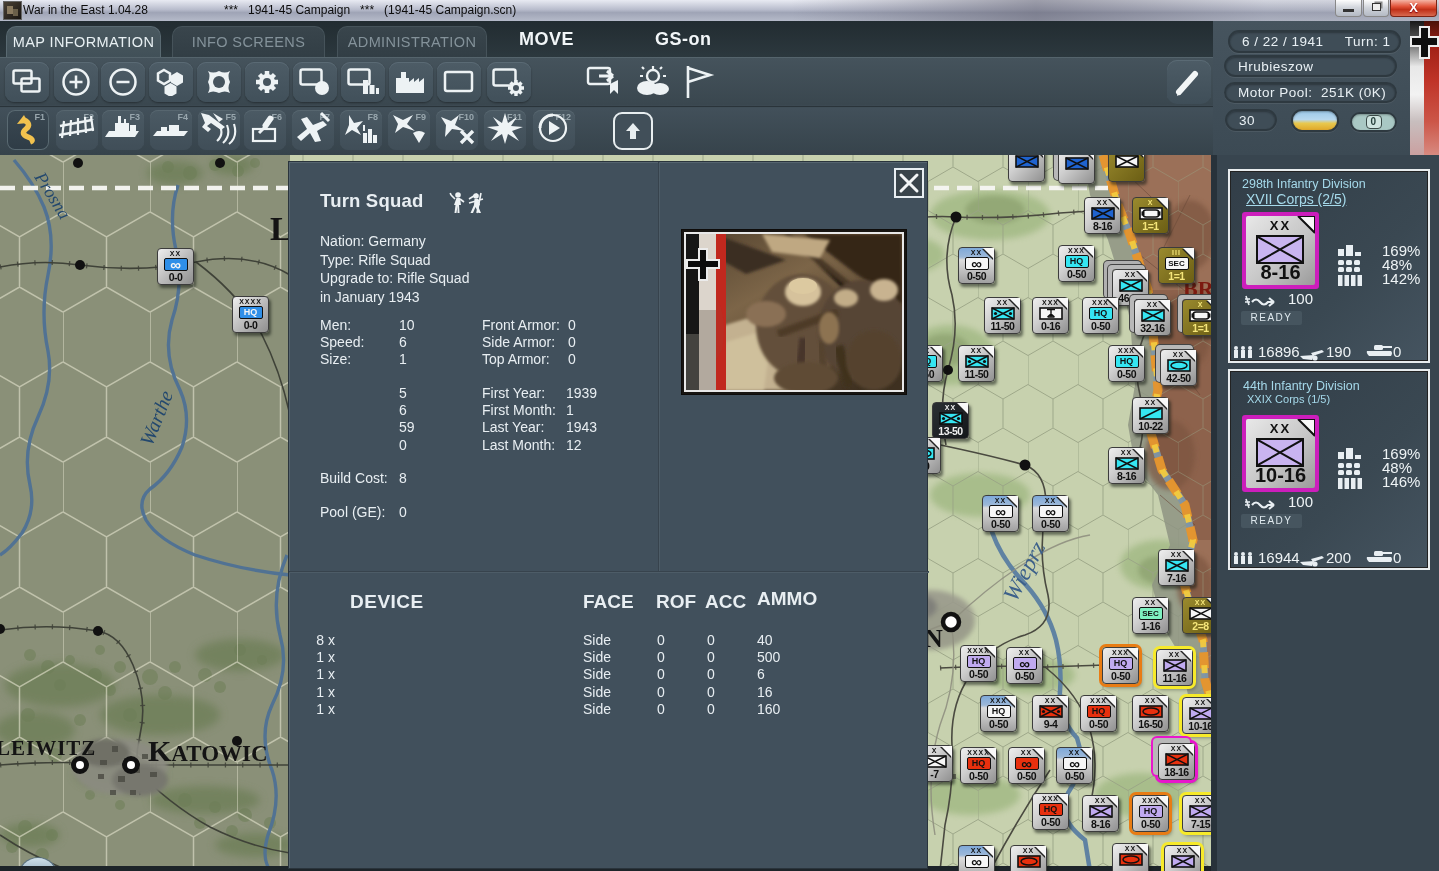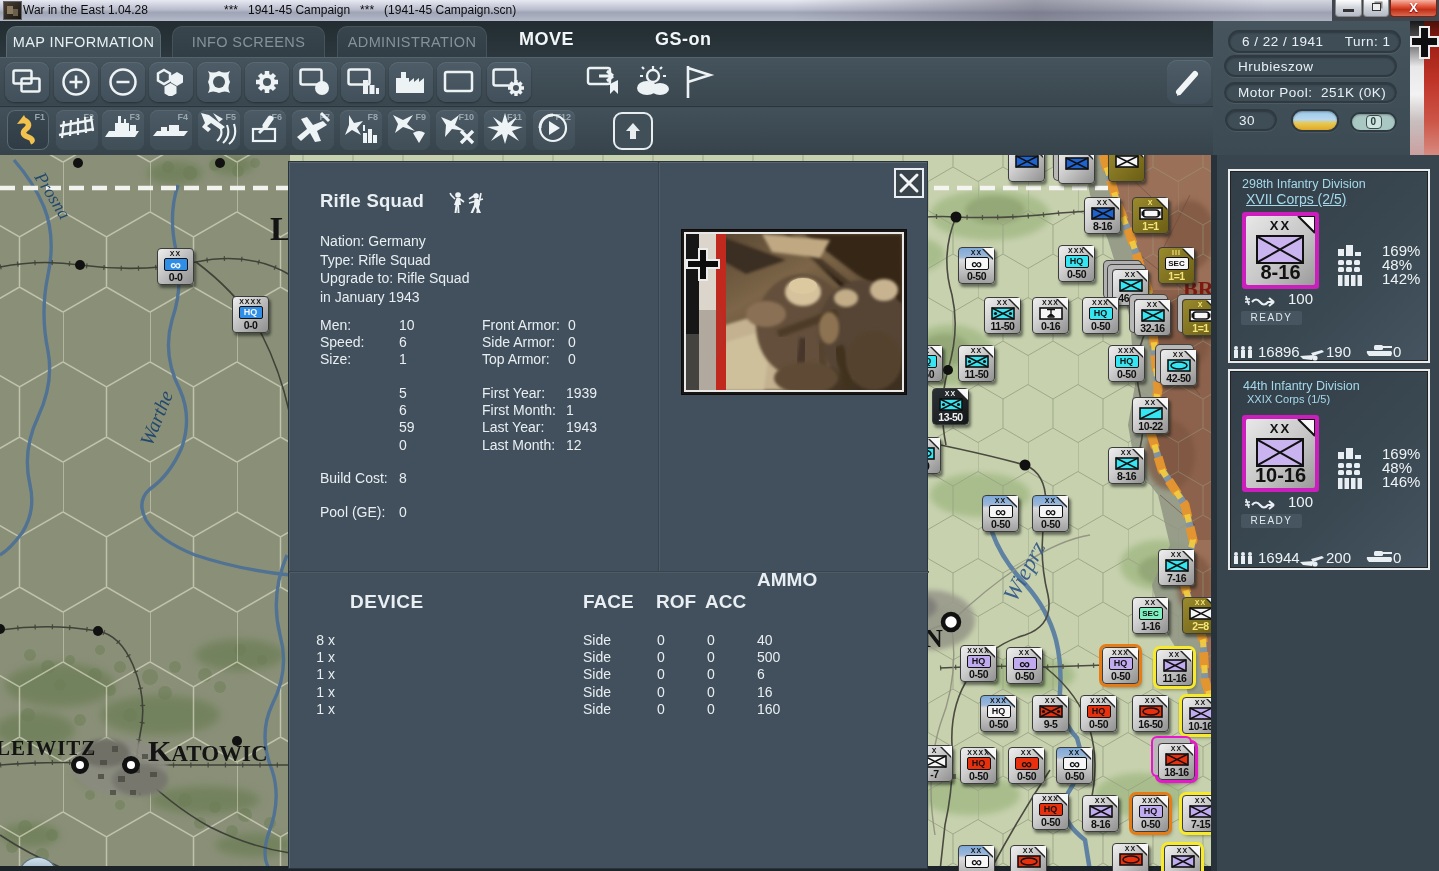--- a/index.html
+++ b/index.html
@@ -13,21 +13,21 @@
 .ctr .num{position:absolute;bottom:0px;left:0;right:0;text-align:center;font-size:10.5px;font-weight:bold;line-height:13px;letter-spacing:-0.5px;}
 .ctr .fold{position:absolute;top:0;right:0;width:0;height:0;border-left:11px solid transparent;border-top:11px solid #f8f8f8;filter:drop-shadow(-1px 1px 0 #222);}
 
 .tbtn{position:absolute;width:44px;height:40px;border-radius:9px;background:linear-gradient(180deg,#4d5c66,#41505a);box-shadow:inset 0 1px 0 #5a6a74, 0 1px 2px rgba(0,0,0,0.35);display:flex;align-items:center;justify-content:center;}
 .fbtn{position:absolute;width:42px;height:40px;border-radius:8px;background:linear-gradient(180deg,#4b5a64,#404e58);box-shadow:inset 0 1px 0 #57666f;}
 .flab{position:absolute;top:2px;right:4px;font-size:9px;color:#98a6ad;font-weight:bold;}
 .pill{position:absolute;border-radius:11px;border:2px solid #2e3940;box-shadow:inset 0 1px 2px rgba(0,0,0,0.3), 0 1px 0 rgba(255,255,255,0.07);color:#e9f0f4;font-size:13.5px;letter-spacing:0.5px;display:flex;align-items:center;}
 </style></head><body>
 <div id="root">
 
-<div class="abs" style="left:0;top:0;width:1332px;height:21px;background:linear-gradient(180deg,#e8eaf2 0%,#b9bdcd 45%,#9fa4b6 60%,#b5bac9 100%);">
+<div class="abs" style="left:0;top:0;width:1439px;height:21px;background:linear-gradient(180deg,#e8eaf2 0%,#b9bdcd 45%,#9fa4b6 60%,#b5bac9 100%);">
   <div class="abs" style="left:0;top:0;width:1439px;height:21px;background:linear-gradient(90deg,rgba(120,122,138,0) 55%,rgba(96,96,112,0.55) 72%,rgba(150,152,166,0.25) 88%);"></div>
   <div class="abs" style="left:3px;top:1px;width:19px;height:19px;background:linear-gradient(135deg,#4a4035,#181512);border:1px solid #666;">
         <div style="position:absolute;left:3px;top:4px;width:6px;height:8px;background:#8a7a60;"></div>
         <div style="position:absolute;right:3px;top:7px;width:5px;height:7px;background:#6a5f4a;"></div>
       </div>
   <div class="abs" style="left:23px;top:3px;font-size:12px;color:#0c0c0c;white-space:nowrap;">War in the East 1.04.28</div>
   <div class="abs" style="left:224px;top:3px;font-size:12px;color:#0c0c0c;white-space:nowrap;">***&nbsp;&nbsp;&nbsp;1941-45&nbsp;Campaign&nbsp;&nbsp;&nbsp;***&nbsp;&nbsp;&nbsp;(1941-45&nbsp;Campaign.scn)</div>
   <div class="abs" style="left:1335px;top:0;width:27px;height:17px;background:linear-gradient(180deg,#fdfdfd,#cfd3da 50%,#b4bac4);border:1px solid #888;border-top:none;border-radius:0 0 4px 4px;text-align:center;">
         <div style="margin:9px auto 0;width:11px;height:3px;background:#333;"></div>
       </div>
@@ -714,21 +714,21 @@
         <div class="ech" style="color:#101010">XX</div>
         <div class="symw">
           <svg width="24" height="13">
             <rect x="1" y="1" width="22" height="11" fill="#35e6f2" stroke="#101010" stroke-width="1.6"></rect>
             <ellipse cx="12.0" cy="6.5" rx="8.0" ry="3.5" fill="none" stroke="#101010" stroke-width="1.5"></ellipse>
           </svg>
         </div>
         <div class="num" style="color:#101010">42-50</div>
         <div class="fold"></div>
       </div>
-<div class="ctr" style="left:642px;top:233px;width:37px;height:37px;background:linear-gradient(135deg,#2a2f33,#14171a);box-shadow:2px 3px 3px rgba(20,25,20,0.55);padding-left:15px;">
+<div class="ctr" style="left:642px;top:247px;width:37px;height:37px;background:linear-gradient(135deg,#2a2f33,#14171a);box-shadow:2px 3px 3px rgba(20,25,20,0.55);padding-left:15px;">
         <div class="ech" style="color:#f0f0f0">XX</div>
         <div class="symw">
           <svg width="24" height="13">
             <rect x="1" y="1" width="22" height="11" fill="#35e6f2" stroke="#101010" stroke-width="1.6"></rect>
             <path d="M1 1 L23 12 M23 1 L1 12" stroke="#101010" stroke-width="1.4"></path>
             <circle cx="4.5" cy="6.5" r="1.6" fill="#101010"></circle>
             <circle cx="19.5" cy="6.5" r="1.6" fill="#101010"></circle>
           </svg>
         </div>
         <div class="num" style="color:#f0f0f0">13-50</div>
@@ -859,21 +859,21 @@
 <div class="ctr" style="left:742px;top:540px;width:37px;height:37px;background:linear-gradient(135deg,#efefef 0%,#cfcfcf 40%,#909090 100%);box-shadow:2px 3px 3px rgba(20,25,20,0.55);">
         <div class="ech" style="color:#101010">XX</div>
         <div class="symw">
           <svg width="24" height="13">
             <rect x="1" y="1" width="22" height="11" fill="#e8300e" stroke="#101010" stroke-width="1.6"></rect>
             <path d="M1 1 L23 12 M23 1 L1 12" stroke="#101010" stroke-width="1.4"></path>
             <circle cx="4.5" cy="6.5" r="1.6" fill="#101010"></circle>
             <circle cx="19.5" cy="6.5" r="1.6" fill="#101010"></circle>
           </svg>
         </div>
-        <div class="num" style="color:#101010">9-5</div>
+        <div class="num" style="color:#101010">9-4</div>
         <div class="fold"></div>
       </div>
 <div class="ctr" style="left:790px;top:540px;width:37px;height:37px;background:linear-gradient(135deg,#efefef 0%,#cfcfcf 40%,#909090 100%);box-shadow:2px 3px 3px rgba(20,25,20,0.55);">
         <div class="ech" style="color:#101010">XXX</div>
         <div class="sym" style="background:#e8300e">
           <span style="font-size:9px;font-weight:bold;color:#101010;line-height:1">HQ</span>
         </div>
         <div class="num" style="color:#101010">0-50</div>
         <div class="fold"></div>
       </div>
@@ -1030,21 +1030,21 @@
   <div class="abs" style="left:370px;top:0;width:1px;height:409px;background:#4d5c67;"></div>
   <div class="abs" style="left:0;top:409px;width:640px;height:1px;background:#37434d;"></div>
   <div class="abs" style="left:0;top:410px;width:640px;height:1px;background:#4d5c67;"></div>
 
   <div class="abs" style="left:605px;top:6px;width:30px;height:30px;border:2px solid #e8eef2;background:#39444b;">
     <svg width="26" height="26">
           <path d="M5 5 L21 21 M21 5 L5 21" stroke="#f2f5f6" stroke-width="3" stroke-linecap="round"></path>
         </svg>
   </div>
 
-  <div class="abs" style="left:31px;top:28px;font-size:18.5px;font-weight:bold;letter-spacing:0.2px;">Rifle Squad</div>
+  <div class="abs" style="left:31px;top:28px;font-size:18.5px;font-weight:bold;letter-spacing:0.2px;">Turn Squad</div>
   <div class="abs" style="left:158px;top:30px;">
     <svg width="44" height="22" fill="#eef2f4">
       <g>
       <circle cx="11" cy="3" r="2.8"></circle>
       <path d="M9.5 6 L13 6 L14 13 L12 13 L12.5 21 L10.5 21 L10.5 14 L9.5 21 L7.5 21 L8.5 13 L7 13 Z"></path>
       <path d="M8 7 L4 3 M4 3 L3.2 1 M13 7 L17 10" stroke="#eef2f4" stroke-width="1.7" fill="none"></path>
       </g>
       <g transform="translate(20,0)">
       <circle cx="9" cy="4" r="2.8"></circle>
       <path d="M7.5 7 L11 7 L13 13 L11 14 L14 21 L11.5 21 L8.5 15 L6 21 L3.5 21 L7 13 Z"></path>
@@ -1111,21 +1111,21 @@
           <path d="M11 0 H17 V11 H29 V17 H17 V29 H11 V17 H-1 V11 H11 Z" fill="#0c0c0c"></path>
         </g>
       </svg>
     </div>
   </div>
 
   <div class="abs" style="left:61px;top:429px;font-size:19px;font-weight:bold;letter-spacing:0.5px;">DEVICE</div>
   <div class="abs" style="left:294px;top:429px;font-size:19px;font-weight:bold;">FACE</div>
   <div class="abs" style="left:367px;top:429px;font-size:19px;font-weight:bold;">ROF</div>
   <div class="abs" style="left:416px;top:429px;font-size:19px;font-weight:bold;">ACC</div>
-  <div class="abs" style="left:468px;top:407px;font-size:19px;font-weight:bold;">AMMO</div>
+  <div class="abs" style="left:468px;top:426px;font-size:19px;font-weight:bold;">AMMO</div>
   <div class="abs" style="left:20px;top:470px;width:26px;text-align:right;line-height:17.2px;">8 x<br>1 x<br>1 x<br>1 x<br>1 x</div>
   <div class="abs" style="left:294px;top:470px;line-height:17.2px;">Side<br>Side<br>Side<br>Side<br>Side</div>
   <div class="abs" style="left:368px;top:470px;line-height:17.2px;">0<br>0<br>0<br>0<br>0</div>
   <div class="abs" style="left:418px;top:470px;line-height:17.2px;">0<br>0<br>0<br>0<br>0</div>
   <div class="abs" style="left:468px;top:470px;line-height:17.2px;">40<br>500<br>6<br>16<br>160</div>
 </div>
 
 <div class="abs" style="left:1211px;top:155px;width:228px;height:716px;background:#38454f;z-index:22;">
   <div class="abs" style="left:0;top:0;width:6px;height:716px;background:#28323a;"></div>
 

